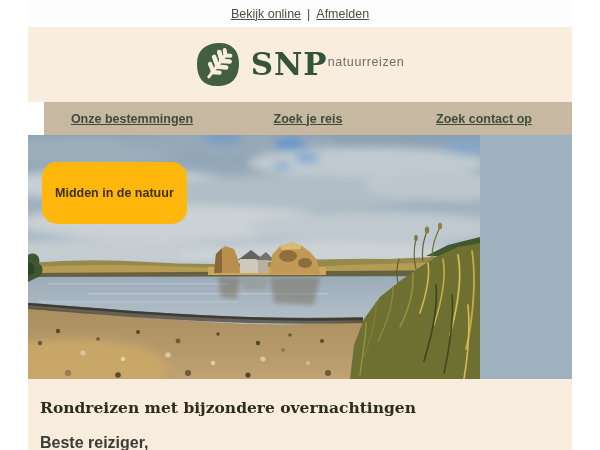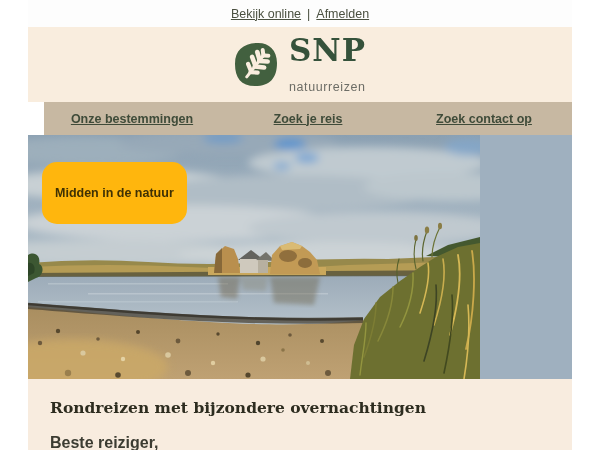--- a/index.html
+++ b/index.html
@@ -9,38 +9,38 @@
 
   
   .topbar { height:27px; background:#fdfdfd; display:flex; align-items:center;
             justify-content:center; gap:6px; }
   .topbar a { color:#4a5040; font-size:12.5px; font-weight:500; text-decoration:underline; cursor:pointer; }
   .topbar .sep { color:#4a5040; font-size:12.5px; }
 
   
   .logosec { height:75px; background:#f9edde; display:flex; align-items:center; justify-content:center; }
   .logowrap { display:flex; align-items:center; gap:11px; }
-  .logotext { display:flex; flex-direction:column; }
+  .logotext { display:flex; flex-direction:row; }
   .brand { font-family:"DejaVu Serif", serif; font-weight:bold; font-size:31px;
            line-height:1; color:#35523b; letter-spacing:1px; }
-  .brandsub { font-size:12.5px; color:#6d6d66; letter-spacing:0.6px; margin-top:14px; }
+  .brandsub { font-size:12.5px; color:#6d6d66; letter-spacing:0.6px; margin-top:6px; }
 
   
   .nav { height:33px; background:#c7b8a2; display:flex; align-items:center;margin-left:16px; }
   .nav a { flex:1; text-align:center; color:#3f4b39; font-size:12.5px; font-weight:600;
            text-decoration:underline; cursor:pointer; }
 
   
   .hero { position:relative; height:244px; background:#9fb0bf; }
   .hero svg { display:block; }
   .badge { position:absolute; left:14px; top:27px; background:#ffb60d; color:#3f3104;
            font-size:12.5px; font-weight:600; padding:24px 13px; border-radius:15px; }
 
   
-  .content { height:71px; background:#f8ecdf; padding:19px 22px 0 22px; }
+  .content { height:71px; background:#f8ecdf; padding:19px 22px 0 12px; }
   .content h1 { font-family:"DejaVu Serif", serif; font-size:15.5px; font-weight:bold;
                 color:#2d2c1f; margin-bottom:17px; }
   .content p { font-size:16px; font-weight:bold; color:#3c3c32; }
 </style>
 </head>
 <body>
 
 <div class="email">
 
   <div class="topbar">

